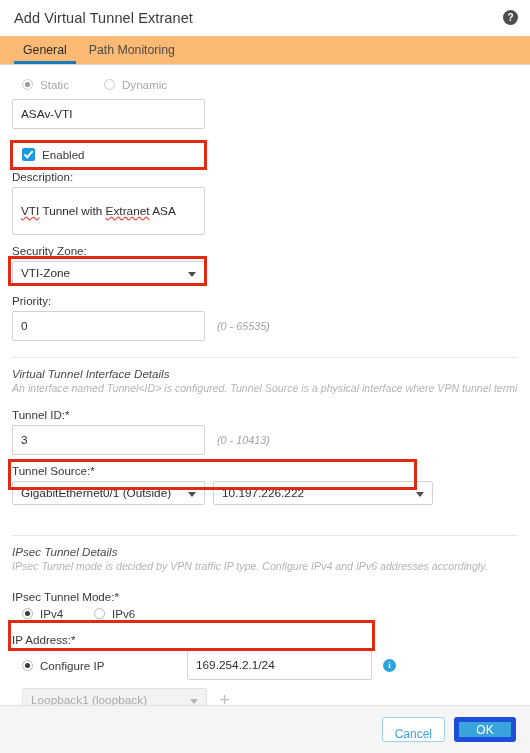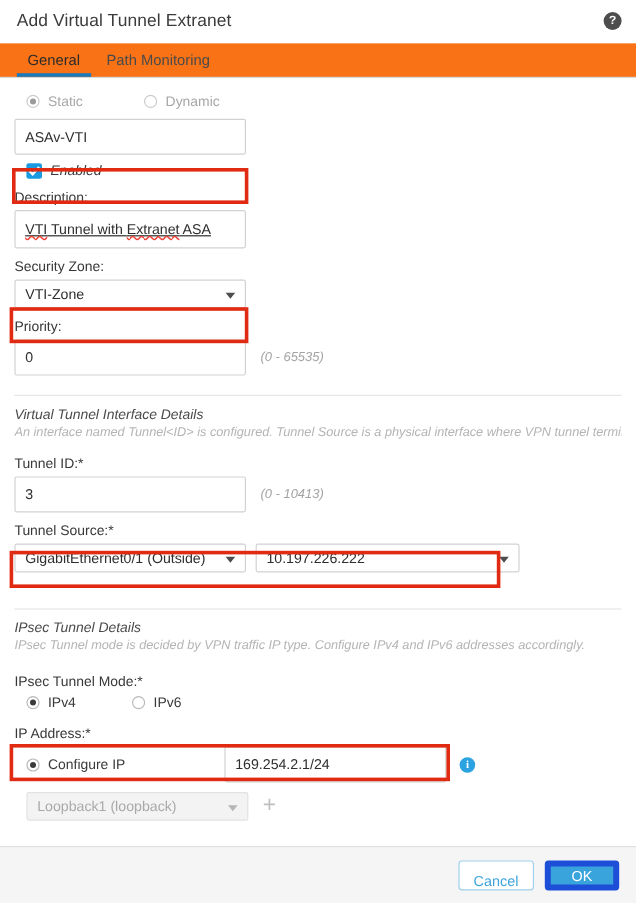--- a/index.html
+++ b/index.html
@@ -40,21 +40,21 @@
     color: #ffffff;
     font-size: 10px; line-height: 15px;
     text-align: center;
     font-weight: bold;
     cursor: pointer;
   }
 
   
   .tabbar {
     height: 29px;
-    background: #f97316;
+    background: #fdba74;
     border-bottom: 1px solid #d8d8d8;
     display: flex;
     align-items: stretch;
     padding-left: 12px;
   }
   .tab {
     position: relative;
     padding: 0 11px;
     display: flex; align-items: center;
     font-size: 12.3px;
@@ -78,21 +78,21 @@
     background: #ffffff;
   }
 
   .field-label {
     font-size: 11.6px;
     color: #38383a;
     margin: 0 0 4px 0;
   }
   .spacer-10 { height: 10px; }
 
-  .radio-row { display: flex; align-items: center; gap: 16px; margin: 3px 0 8px 10px; }
+  .radio-row { display: flex; align-items: center; gap: 0px; margin: 3px 0 8px 10px; }
   .radio-opt { display: flex; align-items: center; cursor: pointer; }
   .radio-opt.disabled { cursor: default; }
   .radio {
     width: 11px; height: 11px;
     border-radius: 50%;
     border: 1px solid #b9b9b9;
     background: #fff;
     position: relative;
     flex: 0 0 auto;
   }
@@ -112,21 +112,21 @@
     height: 24px;
     border: 1px solid #d2d2d2;
     border-radius: 2px;
     background: #ffffff;
     font-size: 11.8px;
     color: #2e2e2e;
     padding: 14px 8px;
     display: flex; align-items: center;
     font-family: "Liberation Sans", sans-serif;
   }
-  .txt.area { height: 32px; align-items: center; text-decoration: underline; }
+  .txt.area { height: 48px; align-items: center; }
   .sel {
     height: 24px;
     border: 1px solid #d2d2d2;
     border-radius: 2px;
     background: #ffffff;
     font-size: 11.8px;
     color: #2e2e2e;
     padding: 0 20px 0 8px;
     display: flex; align-items: center;
     position: relative;
@@ -151,21 +151,21 @@
   .hint {
     font-size: 10.8px;
     color: #a3a3a3;
     font-style: italic;
     margin-left: 12px;
     white-space: nowrap;
   }
   .row-inline { display: flex; align-items: center; }
 
   
-  .cb-row { display: flex; align-items: center; margin: 7px 0 9px 10px; cursor: pointer; font-style: italic; }
+  .cb-row { display: flex; align-items: center; margin: 19px 0 9px 10px; cursor: pointer; }
   .cb {
     width: 13px; height: 13px;
     border-radius: 2px;
     background: #1a9ae0;
     position: relative;
     flex: 0 0 auto;
   }
   .cb::after {
     content: "";
     position: absolute;

